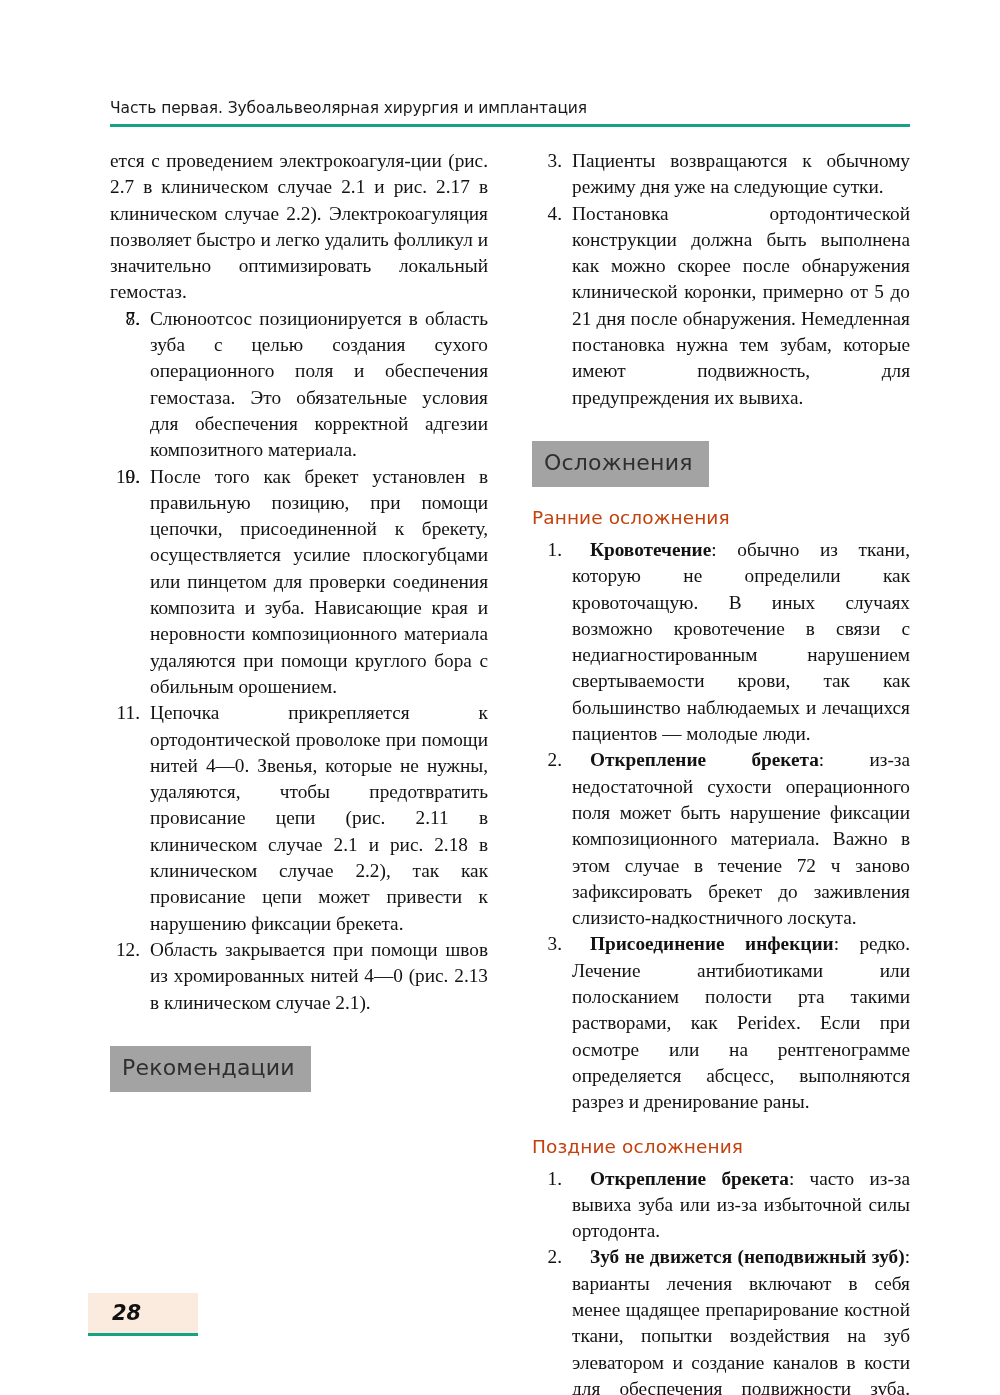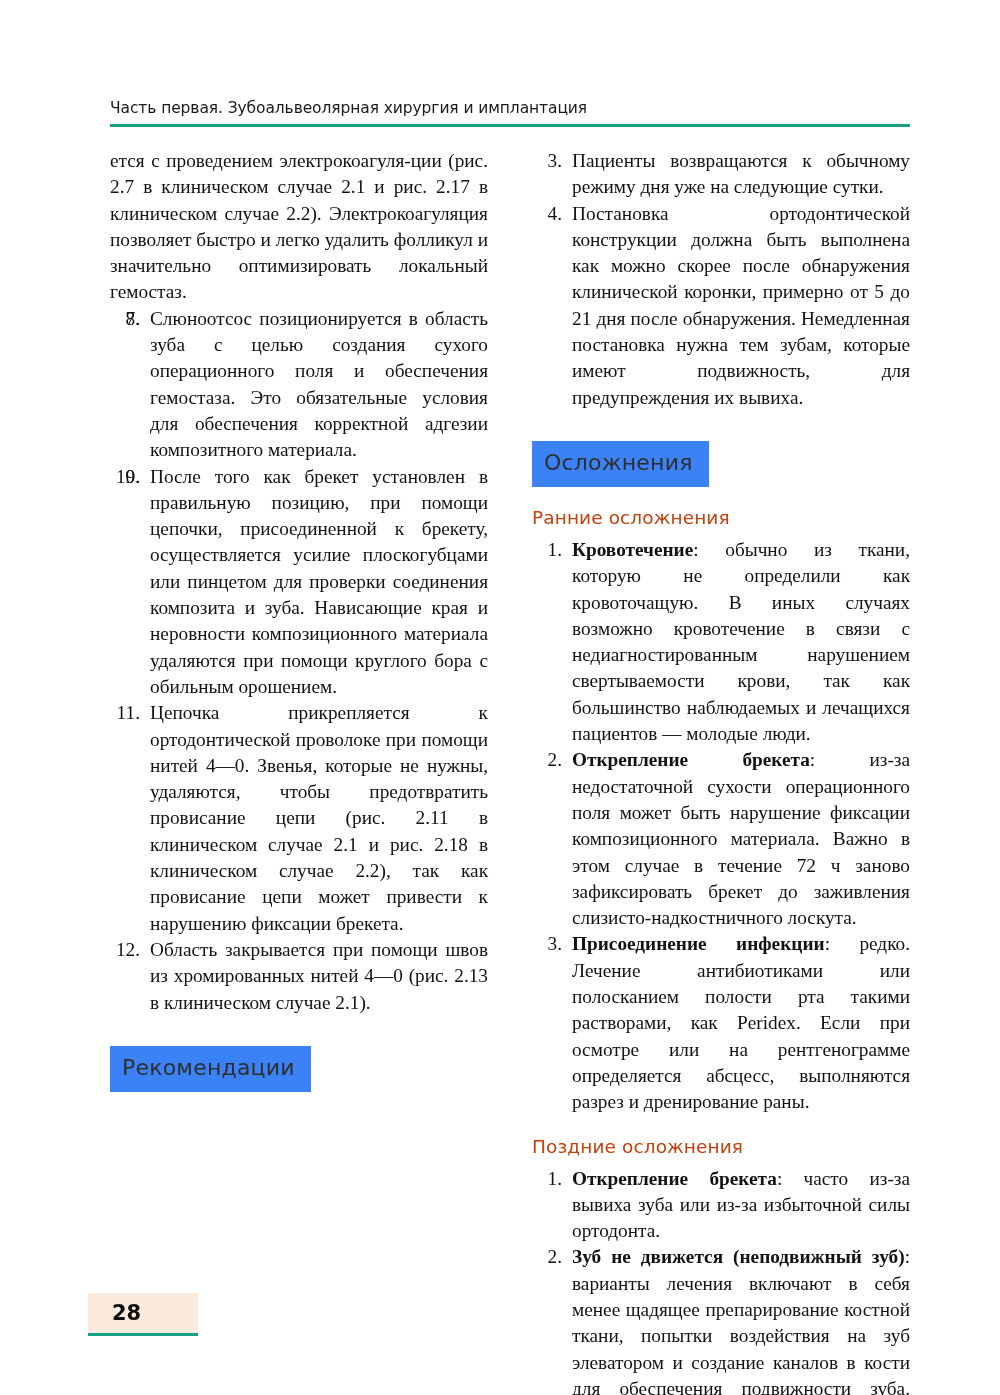--- a/index.html
+++ b/index.html
@@ -94,46 +94,48 @@
     width: 30px;
     text-align: right;
     font-size: 19.3px;
     line-height: 26.3px;
   }
   ol.num-list > li > .li-body {
     display: block;
   }
   .lead {
     font-weight: bold;
+    margin-left: 18px;
   }
 
   
   .section-heading {
     display: inline-block;
-    background: #3b82f6;
+    background: #a3a3a3;
     color: #2f2f2f;
     font-family: "DejaVu Sans", "Liberation Sans", sans-serif;
     font-size: 22px;
     line-height: 1.0;
     padding: 11px 16px 13px 12px;
     letter-spacing: 0.2px;
   }
   .sub-heading {
     font-family: "DejaVu Sans", "Liberation Sans", sans-serif;
     font-size: 18.5px;
     color: #c2410c;
     letter-spacing: 0.1px;
   }
 
   
   .folio {
     position: absolute;
     left: 88px;
     top: 1293px;
     width: 110px;
+    font-style: italic;
   }
   .folio-block {
     background: #fbeade;
     padding: 10px 0 9px 24px;
     box-sizing: border-box;
     width: 110px;
   }
   .folio-num {
     font-family: "DejaVu Sans", "Liberation Sans", sans-serif;
     font-weight: bold;

